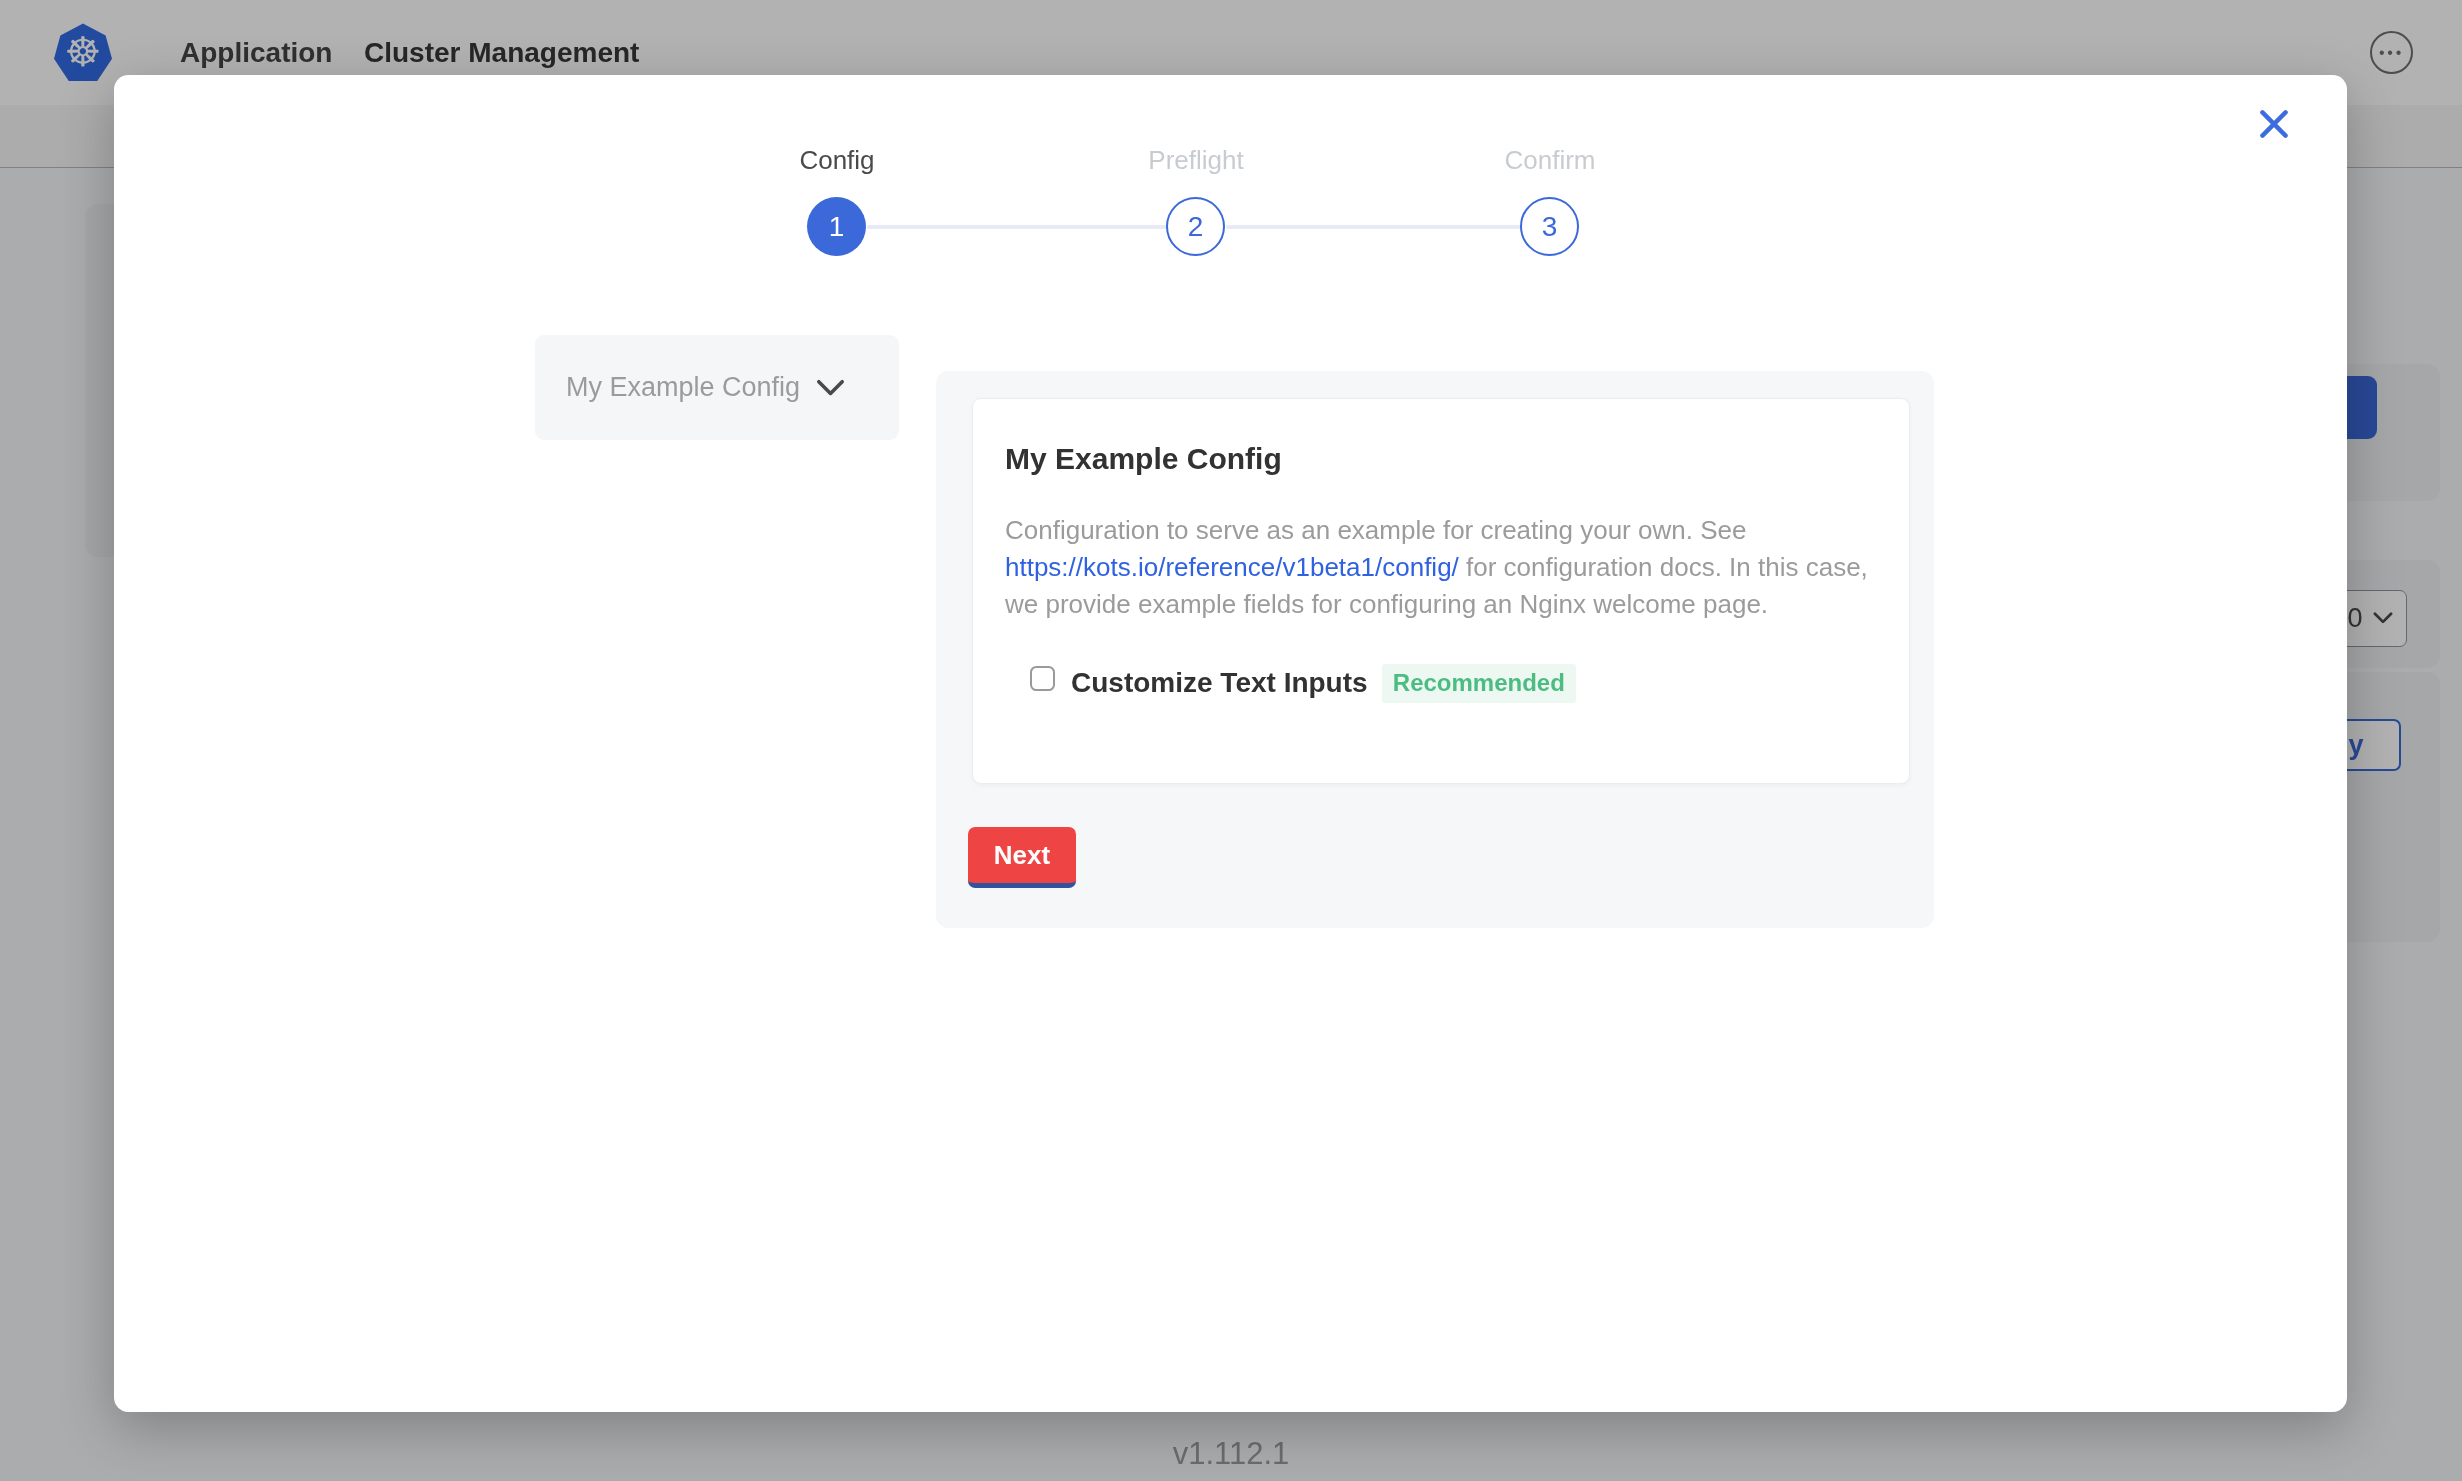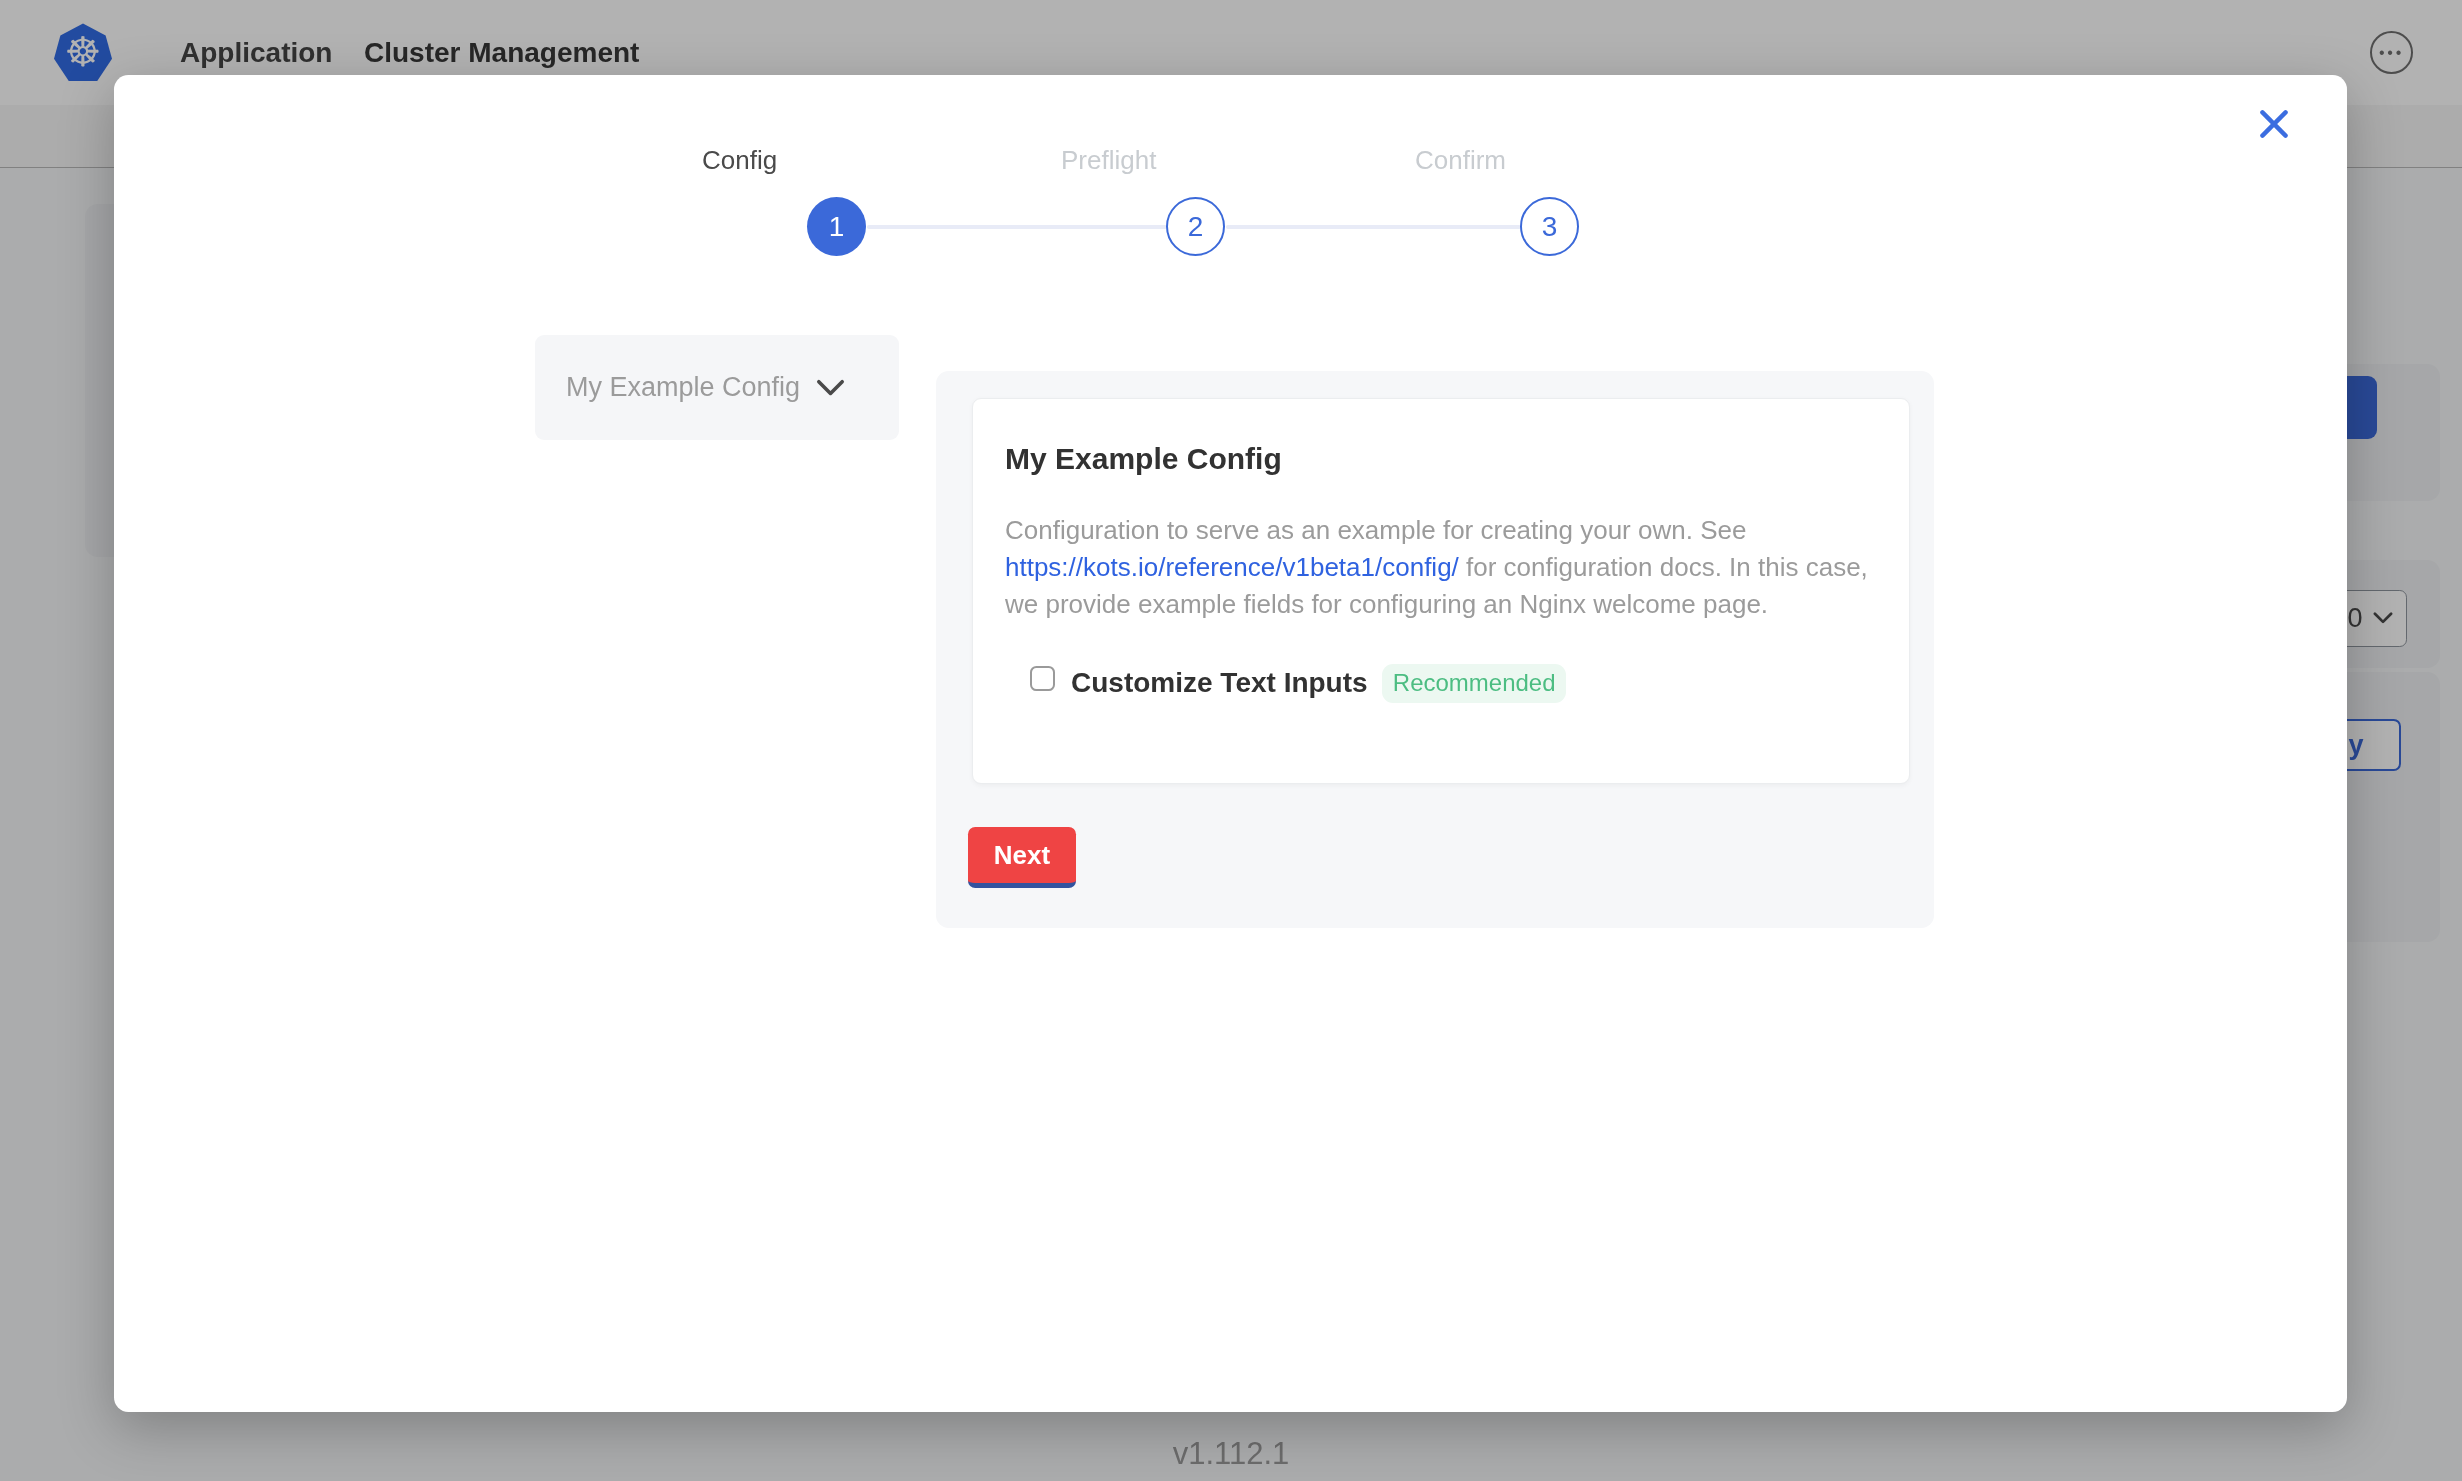--- a/index.html
+++ b/index.html
@@ -34,21 +34,21 @@
   
   .overlay{position:absolute;inset:0;background:rgba(0,0,0,0.30);z-index:5;}
 
   
   .modal{position:absolute;left:114px;top:75px;width:2233px;height:1337px;background:#ffffff;border-radius:14.4px;
     box-shadow:0 16px 54px rgba(0,0,0,0.25);z-index:10;}
   .close-btn{position:absolute;left:2136px;top:25px;width:47px;height:47px;background:transparent;border:0;cursor:pointer;
     display:flex;align-items:center;justify-content:center;padding:0;}
 
   
-  .step-label{position:absolute;top:70px;width:270px;text-align:left;font-size:26px;font-weight:500;color:#c8ccd0;}
+  .step-label{position:absolute;top:70px;width:270px;text-align:center;font-size:26px;font-weight:500;color:#c8ccd0;}
   .step-label.active{color:#4a4a4a;}
   .step-circle{position:absolute;top:122px;width:59px;height:59px;border-radius:50%;box-sizing:border-box;
     display:flex;align-items:center;justify-content:center;font-size:28px;}
   .step-circle.filled{background:#3b69d9;color:#ffffff;}
   .step-circle.outlined{background:#ffffff;border:2.7px solid #3b69d9;color:#3b69d9;}
   .step-line{position:absolute;top:150px;height:3.6px;background:#e8ebf7;border-radius:1.8px;}
 
   
   .config-nav{position:absolute;left:421px;top:260px;width:364px;height:105px;background:#f5f6f8;border-radius:9px;
     box-sizing:border-box;display:flex;align-items:center;padding:0 31px;cursor:pointer;}
@@ -59,22 +59,22 @@
   .panel{position:absolute;left:822px;top:296px;width:998px;height:557px;background:#f6f7f9;border-radius:12.6px;}
   .card{position:absolute;left:36px;top:27px;width:938px;height:386px;background:#ffffff;border:0.9px solid #ebedef;border-radius:9px;
     box-sizing:border-box;box-shadow:0 1.8px 5.4px rgba(0,0,0,0.04);padding:43px 32px 0 32px;}
   .card-title{margin:0;font-size:30px;font-weight:700;color:#323232;}
   .card-desc{margin:36px 0 0 0;font-size:26px;line-height:37px;color:#9b9b9b;width:867px;}
   .card-desc a{color:#2f62e0;text-decoration:none;}
   .field-row{margin:41px 0 0 25px;display:flex;align-items:flex-start;gap:16px;}
   .checkbox{appearance:none;-webkit-appearance:none;width:25px;height:25px;margin:1.8px 0 0 0;background:#ffffff;
     border:2.7px solid #9a9a9a;border-radius:6.3px;box-sizing:border-box;cursor:pointer;flex:none;}
   .field-label{font-size:28px;font-weight:700;color:#323232;cursor:pointer;line-height:31px;}
-  .badge{display:inline-block;margin-left:14.4px;padding:4.5px 10.8px 6.3px 10.8px;border-radius:11px;background:#ecf8f1;color:#4cbd82;
-    font-size:24px;font-weight:400;vertical-align:1.8px;}
+  .badge{display:inline-block;margin-left:14.4px;padding:4.5px 10.8px 6.3px 10.8px;border-radius:3px;background:#ecf8f1;color:#4cbd82;
+    font-size:24px;font-weight:700;vertical-align:1.8px;}
   .field-help{margin:9px 0 0 67px;font-size:25px;color:#9b9b9b;}
   .next-btn{position:absolute;left:32px;top:456px;width:108px;height:61px;background:#ef4444;border:0;border-bottom:5.4px solid #33539f;
     border-radius:7.2px;color:#ffffff;font-weight:700;font-size:26px;font-family:"Liberation Sans",sans-serif;cursor:pointer;box-sizing:border-box;}
 </style>
 </head>
 <body>
 
 <div class="stage">
 
   <div class="app">

